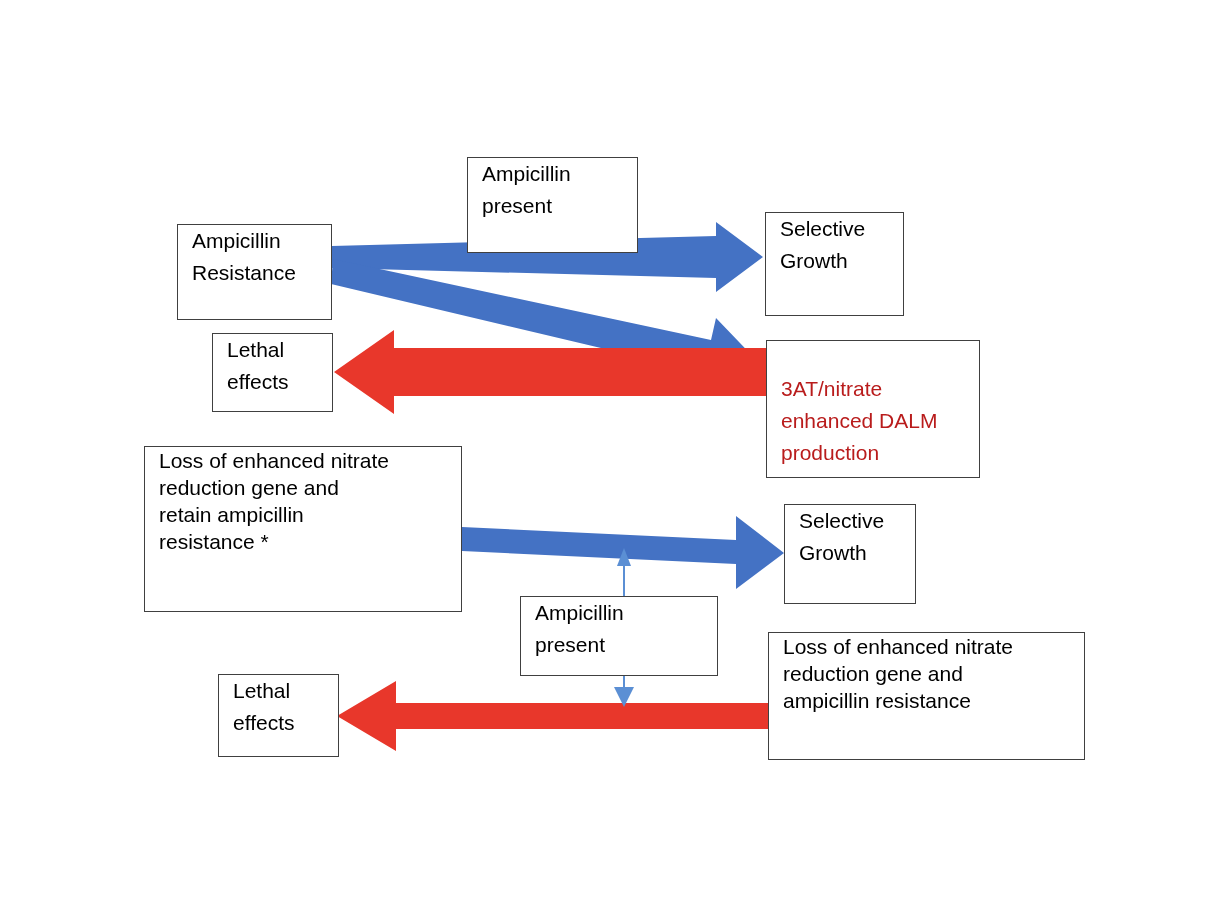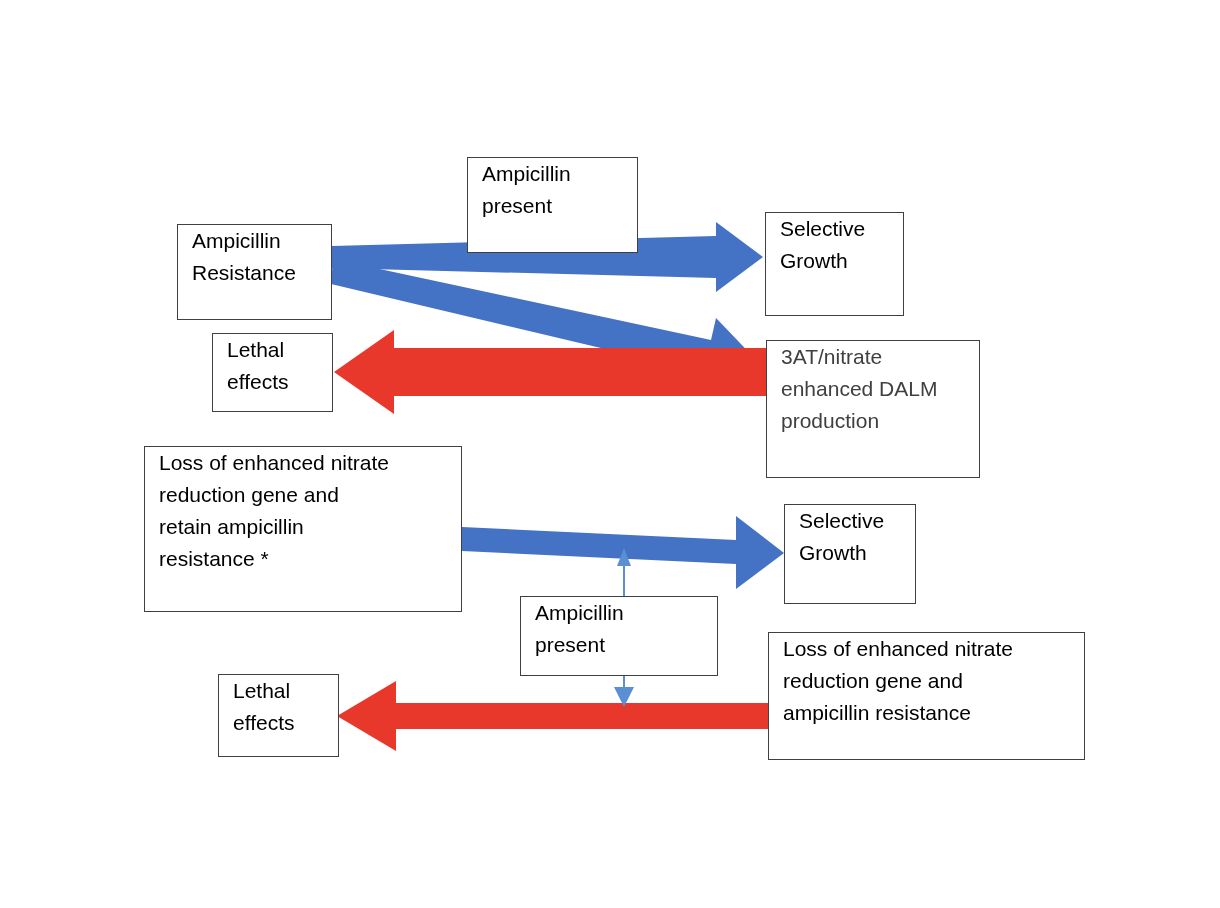--- a/index.html
+++ b/index.html
@@ -41,21 +41,21 @@
     display: block;
     color: #000000;
     font-family: "Liberation Sans", sans-serif;
     font-size: 21px;
     line-height: 32px;
     white-space: pre-line;
     padding: 0 14px;
   }
   .node.big .txt {
     font-size: 21px;
-    line-height: 32px;
+    line-height: 27px;
   }
 </style>
 </head>
 <body>
 
 <div id="canvas" style="background: rgb(255, 255, 255);">
 
   <svg id="arrow-layer" viewBox="0 0 1220 908">
 
     <g>
@@ -104,21 +104,21 @@
     <span class="txt" style="color: rgb(0, 0, 0);">Selective
 Growth</span>
   </div>
 
   <div class="node" style="left: 212px; top: 333px; width: 121px; height: 79px; border-color: rgb(64, 64, 64); background: rgb(255, 255, 255);">
     <span class="txt" style="color: rgb(0, 0, 0);">Lethal
 effects</span>
   </div>
 
   <div class="node" style="left: 766px; top: 340px; width: 214px; height: 138px; border-color: rgb(64, 64, 64); background: rgb(255, 255, 255);">
-    <span class="txt" style="color: #404040;">3AT/nitrate
+    <span class="txt" style="color: #b91c1c; margin-top: 32px;">3AT/nitrate
 enhanced DALM
 production</span>
   </div>
 
   <div class="node big" style="left: 144px; top: 446px; width: 318px; height: 166px; border-color: rgb(64, 64, 64); background: rgb(255, 255, 255);">
     <span class="txt" style="color: rgb(0, 0, 0);">Loss of enhanced nitrate
 reduction gene and
 retain ampicillin
 resistance *</span>
   </div>

